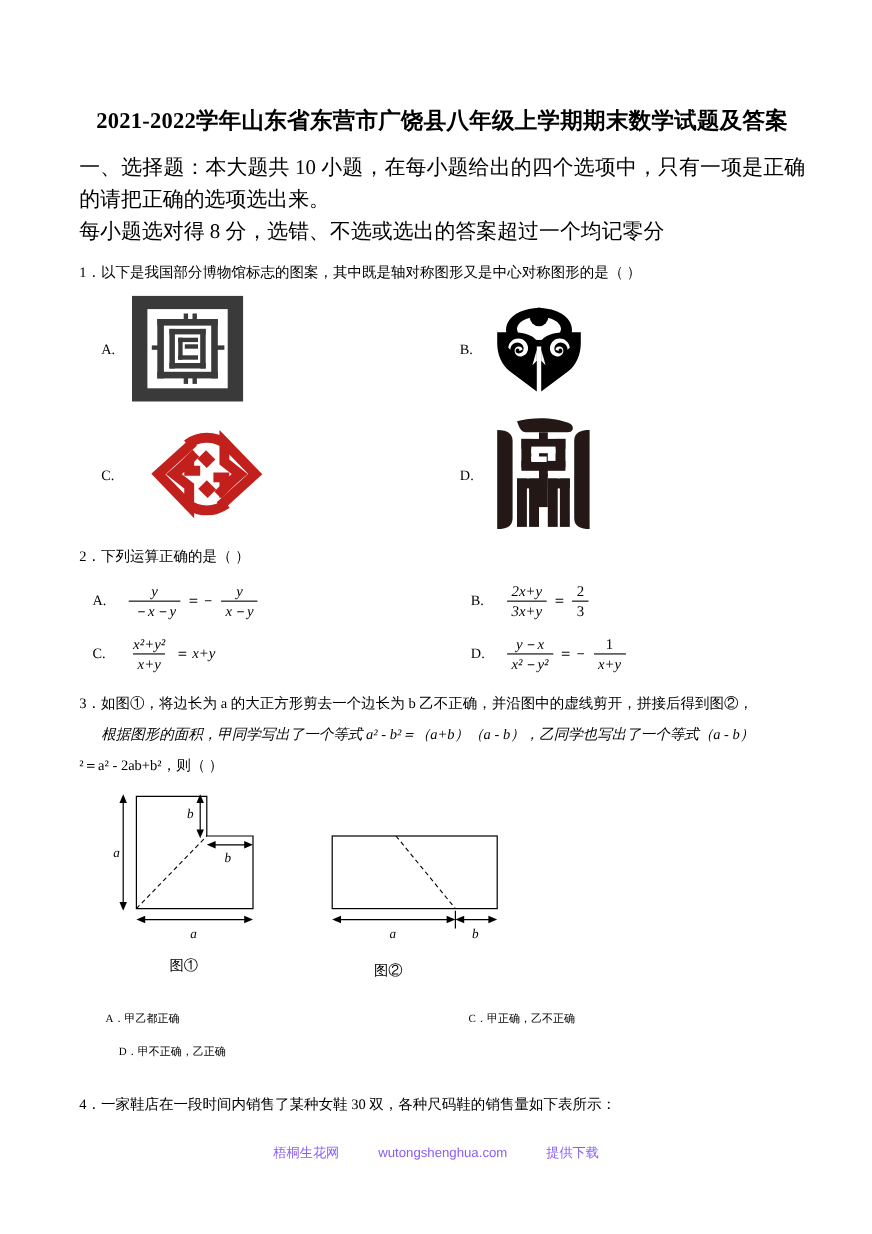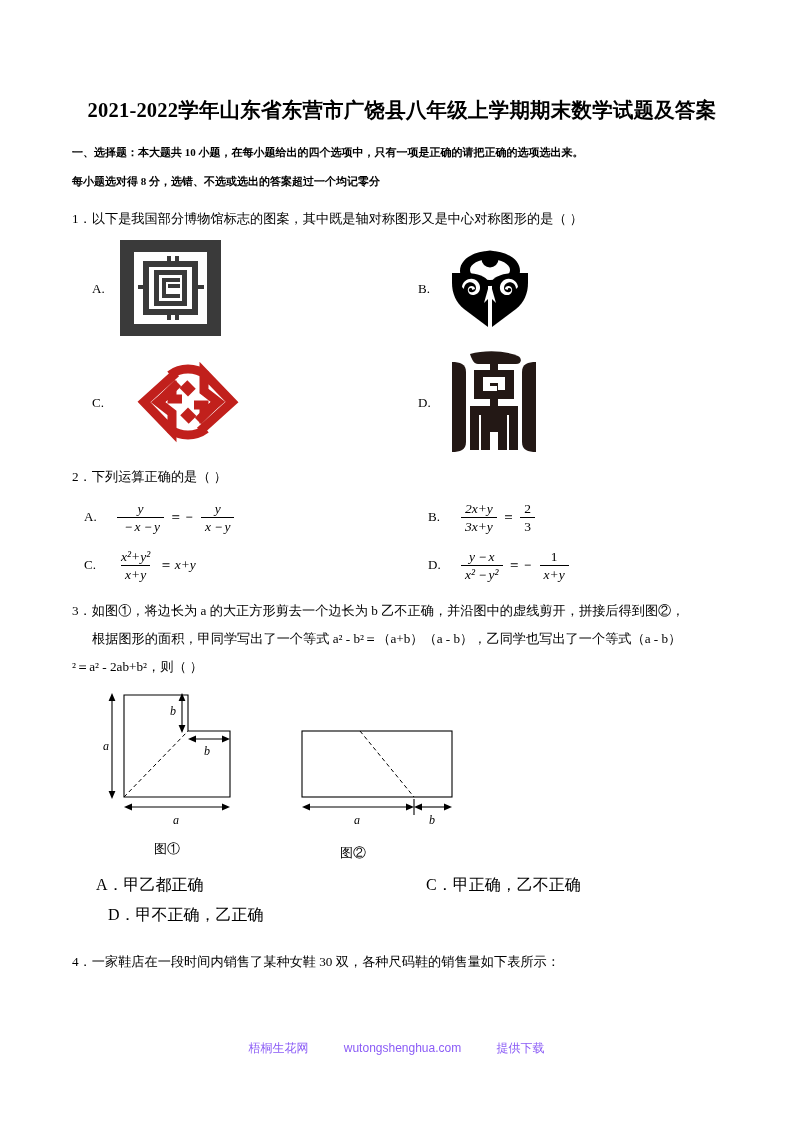--- a/index.html
+++ b/index.html
@@ -36,36 +36,36 @@
     font-size: 20.5px;
     font-weight: bold;
     line-height: 36px;
     text-align: center;
     letter-spacing: 0.2px;
     margin: 0 0 10px 0;
   }
 
   
   .instruction {
-    font-size: 11px;
-    font-weight: bold;
+    font-size: 19px;
+    font-weight: normal;
     line-height: 29px;
     margin: 0;
     text-align: justify;
   }
   .instruction .l2 { display:block; }
 
   
   .question {
     font-size: 13.2px;
     line-height: 28px;
     margin-top: 9px;
   }
   .q-text { text-align: justify; }
-  .q-indent { display:block; padding-left: 20px; }
+  .q-indent { display:block; padding-left: 20px; font-style: italic; }
   .q-hang { display:block; }
 
   .num { font-family: "Liberation Serif", serif; }
   .ital { font-style: italic; font-family: "Liberation Serif", serif; }
 
   
   .choice-grid {
     display: flex;
     flex-wrap: wrap;
   }
@@ -125,22 +125,23 @@
     border-top: 1.2px solid #000;
     padding: 1px 4px 0 4px;
     line-height: 15px;
   }
   .eq { margin: 0 2px; }
 
   
   .text-choice-grid {
     display: flex;
     flex-wrap: wrap;
-    font-size: 16px;
+    font-size: 10px;
     line-height: 30px;
+    margin-top: 13px;
   }
   .text-choice-cell { width: 50%; box-sizing: border-box; padding-left: 24px; }
   .text-choice-cell.right { padding-left: 36px; }
 
   
   .figures {
     position: relative;
     height: 185px;
     margin-top: 4px;
   }

